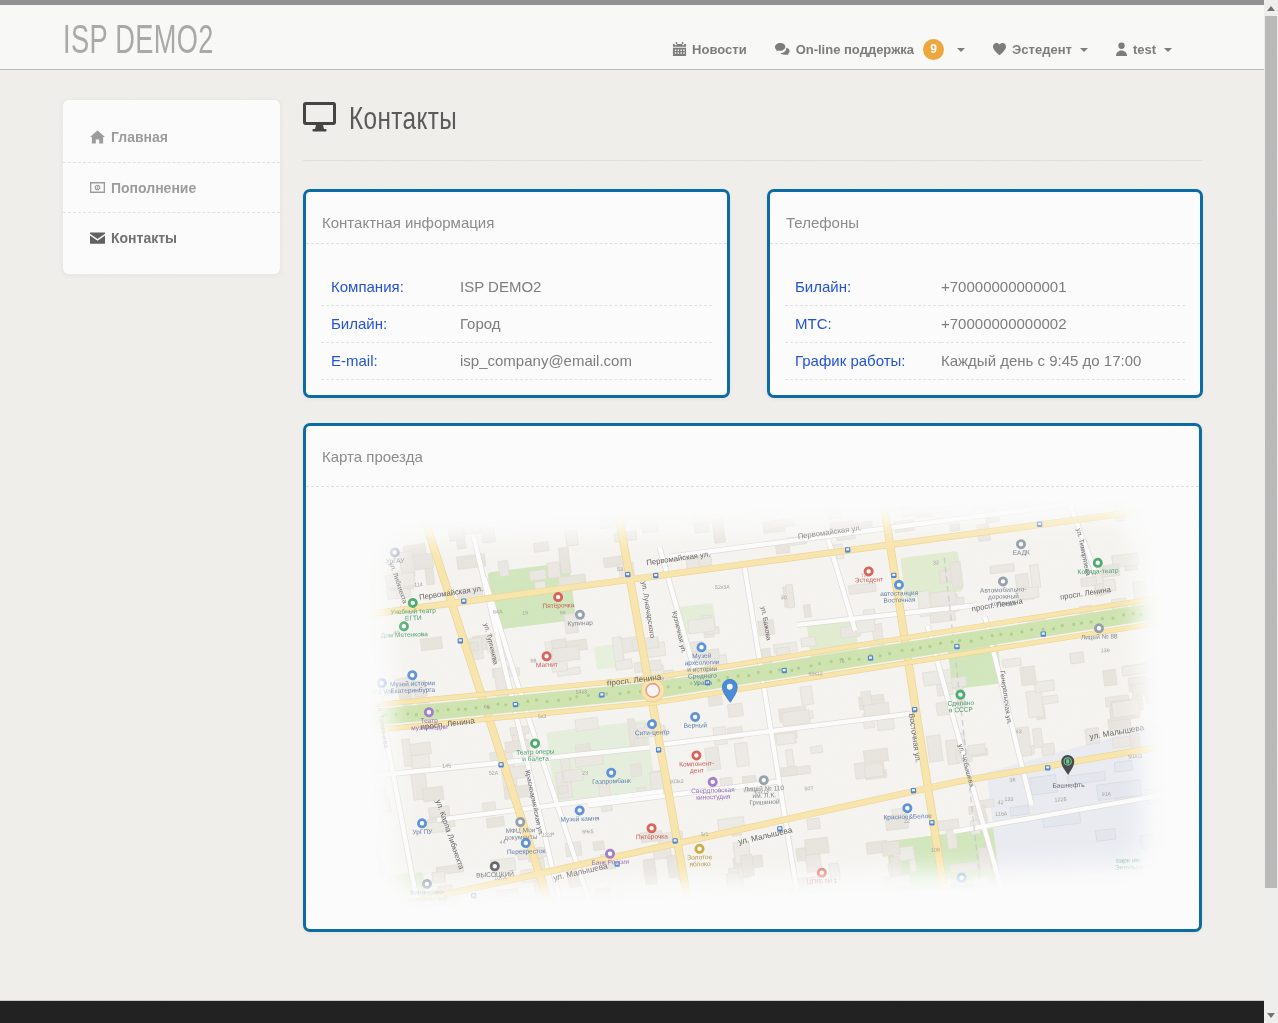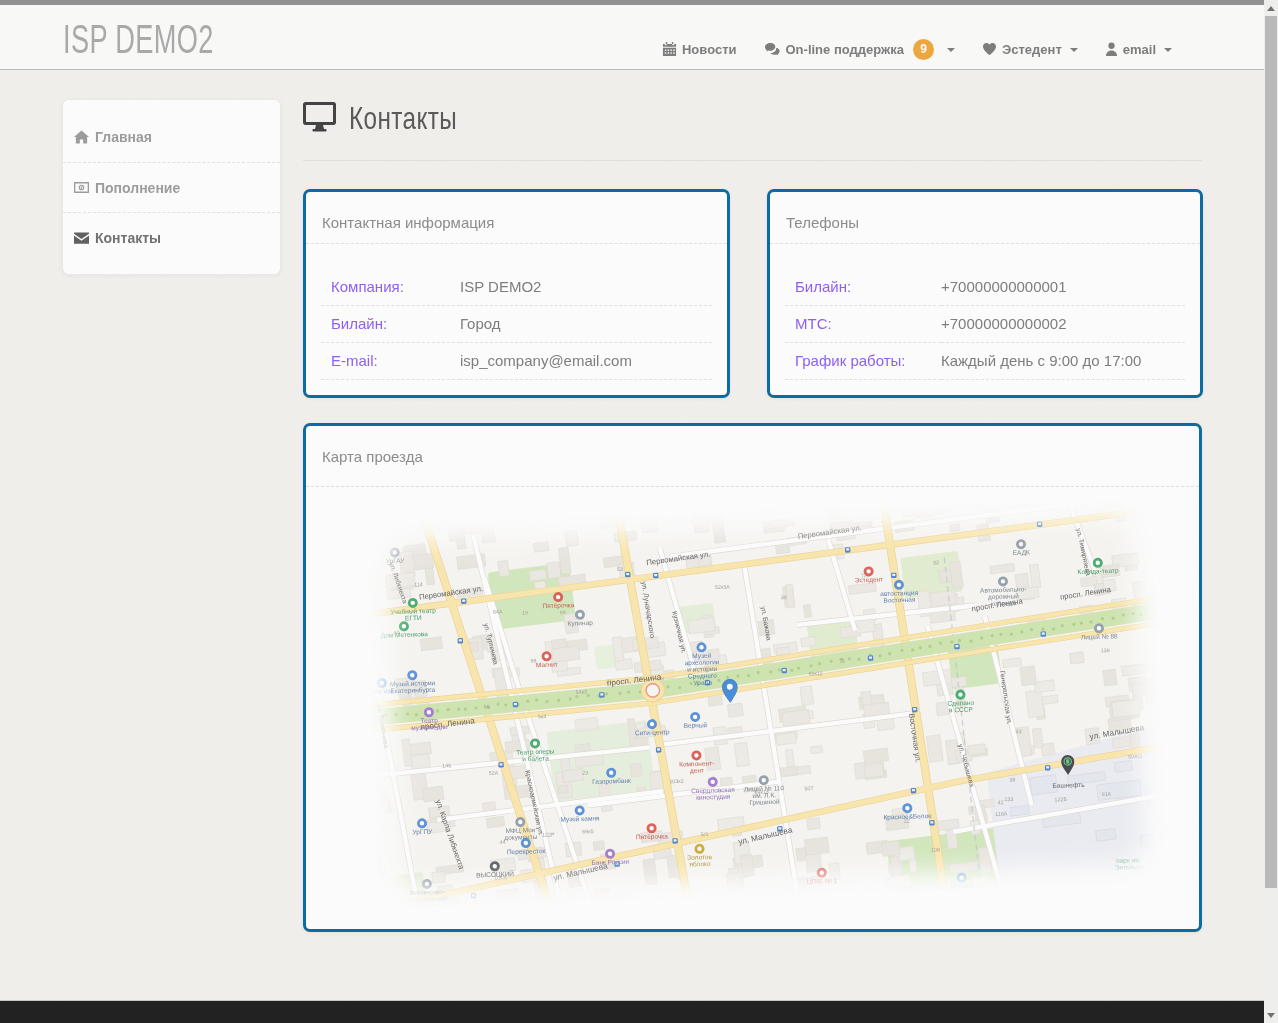--- a/index.html
+++ b/index.html
@@ -15,41 +15,41 @@
   .nav { position:absolute; right:92px; top:0; height:64px; display:flex; align-items:center; gap:27px;margin-top:12px; }
   .nav-item { display:flex; align-items:center; gap:5px; color:#7a7a7a; font-weight:bold; font-size:13px; cursor:pointer; white-space:nowrap; }
   .nav-item svg { display:block; }
   .badge { background:#f0a738; color:#fff; font-size:12px; font-weight:bold; min-width:21px; height:21px; border-radius:11px; display:inline-flex; align-items:center; justify-content:center; padding:0 6px; margin-left:4px; }
   .caret { width:0; height:0; border-left:4px solid transparent; border-right:4px solid transparent; border-top:4px solid #7a7a7a; margin-left:3px; margin-top:2px; }
   .nav-gap { margin-left:8px; }
 
   .content { position:absolute; left:0; top:71px; width:1264px; height:929px; }
 
   .sidebar { position:absolute; left:62px; top:28px; width:219px; background:#fff; border:1px solid #ececea; border-radius:7px; box-shadow:0 1px 4px rgba(0,0,0,0.05); padding:12px 0; }
-  .side-item { height:50px; display:flex; align-items:center; padding:0 20px 0 11px; color:#9b9b9b; font-weight:bold; font-size:14px; cursor:pointer; position:relative; }
+  .side-item { height:50px; display:flex; align-items:center; padding:0 20px 0 27px; color:#9b9b9b; font-weight:bold; font-size:14px; cursor:pointer; position:relative; }
   .side-item + .side-item { border-top:1px dashed #e3e3e3; }
   .side-item .s-icon { width:15px; margin-right:6px; display:inline-flex; justify-content:center; color:#9b9b9b; }
   .side-item.active { color:#6e6e6e; }
   .side-item.active .s-icon { color:#5d5d5d; }
   .side-caret { position:absolute; right:22px; width:0; height:0; border-left:4px solid transparent; border-right:4px solid transparent; border-top:4px solid #9b9b9b; }
 
   .main { position:absolute; left:303px; top:0; width:899px; }
   .page-title { position:absolute; left:0; top:29px; display:flex; align-items:center; color:#4e4e4e; }
   .page-title .t-icon { margin-right:13px; color:#3f3f3f; }
   .page-title .t-text { font-size:32px; color:#565656; transform:scaleX(0.76); transform-origin:left center; white-space:nowrap; letter-spacing:0.5px; }
   .title-divider { position:absolute; left:0; top:89px; width:899px; height:1px; background:#e2e1de; }
 
   .panel { position:absolute; background:#fff; border:3px solid #0369a1; border-radius:7px; box-shadow:0 1px 4px rgba(0,0,0,0.05); }
   .panel-heading { padding:22px 16px 12px 16px; font-size:15px; color:#8a8a8a; border-bottom:1px dashed #e0e0e0; }
   .panel-map .panel-heading { padding-bottom:21px; }
   .panel-contact { left:0; top:118px; width:427px; height:209px; }
   .panel-phones  { left:464px; top:118px; width:436px; height:209px; }
   .info-table { width:calc(100% - 30px); margin:24px 15px 0 15px; border-collapse:collapse; }
   .info-table td { font-size:15px; height:37px; border-bottom:1px dashed #e3e3e3; vertical-align:middle; padding:0; }
-  .info-table td.lbl { color:#8b5cf6; padding-left:10px; }
+  .info-table td.lbl { color:#1d4ed8; padding-left:10px; }
   .info-table td.val { color:#7b7b7b; }
   .panel-contact td.lbl { width:139px; }
   .panel-phones  td.lbl { width:156px; }
 
   .panel-map { left:0; top:352px; width:899px; height:509px; }
   .map-wrap { position:absolute; left:65px; top:84px; width:790px; height:386px; transform:rotate(-1.9deg); }
   .map-wrap svg { width:100%; height:100%; display:block; }
 
   .mst { font-family:"Liberation Sans","DejaVu Sans",sans-serif; fill:#4f4f4f; }
   .map-wrap .b0 { fill:#ebe7e1; stroke:#dcd7ce; stroke-width:0.6; }
@@ -113,21 +113,21 @@
         <span>Эстедент</span>
         <span class="caret"></span>
       </div>
       <div class="nav-item">
         <span>
           <svg width="13" height="14" viewBox="0 0 14 15" fill="#7a7a7a">
               <circle cx="7" cy="4" r="3.4"></circle>
               <path d="M1 15c0-3.5 2.7-6 6-6s6 2.5 6 6z"></path>
             </svg>
         </span>
-        <span>email</span>
+        <span>test</span>
         <span class="caret"></span>
       </div>
     </div>
   </div>
 
   <div class="content">
 
     <div class="sidebar">
       <div class="side-item">
         <span class="s-icon">
@@ -196,21 +196,21 @@
               <tr>
             <td class="lbl">Билайн:</td>
             <td class="val">+70000000000001</td>
           </tr>
           <tr>
             <td class="lbl">МТС:</td>
             <td class="val">+70000000000002</td>
           </tr>
           <tr>
             <td class="lbl">График работы:</td>
-            <td class="val">Каждый день с 9:00 до 17:00</td>
+            <td class="val">Каждый день с 9:45 до 17:00</td>
           </tr>
         </tbody>
           </table>
       </div>
 
       <div class="panel panel-map">
         <div class="panel-heading">Карта проезда</div>
         <div class="map-wrap">
 <svg viewBox="0 0 820 400">
 <defs>

